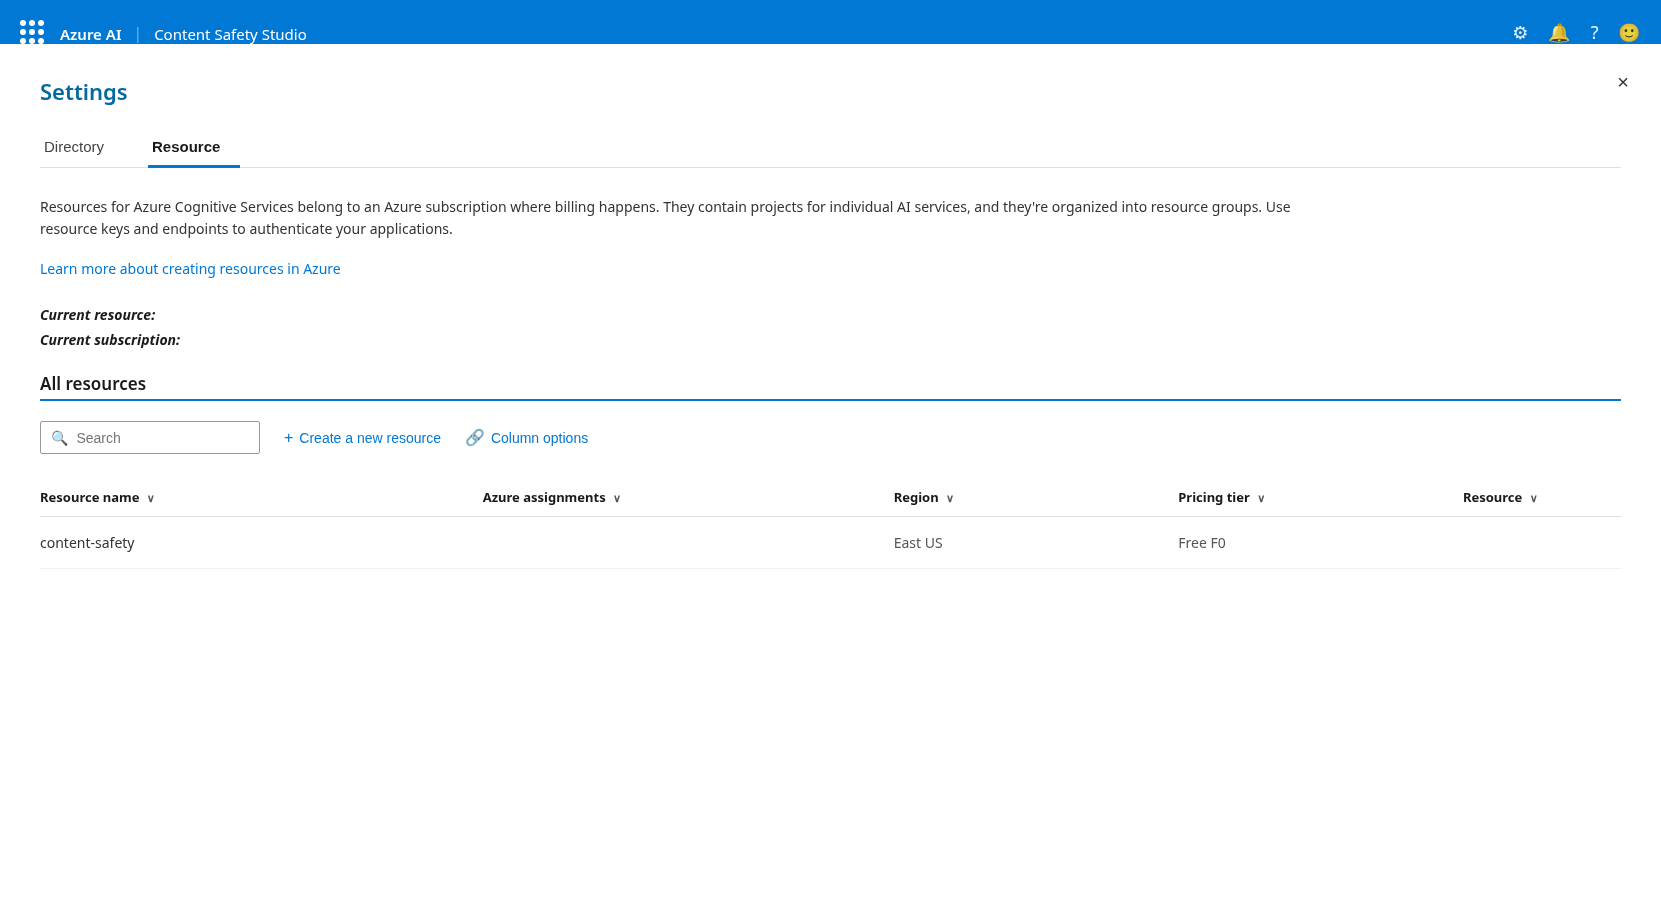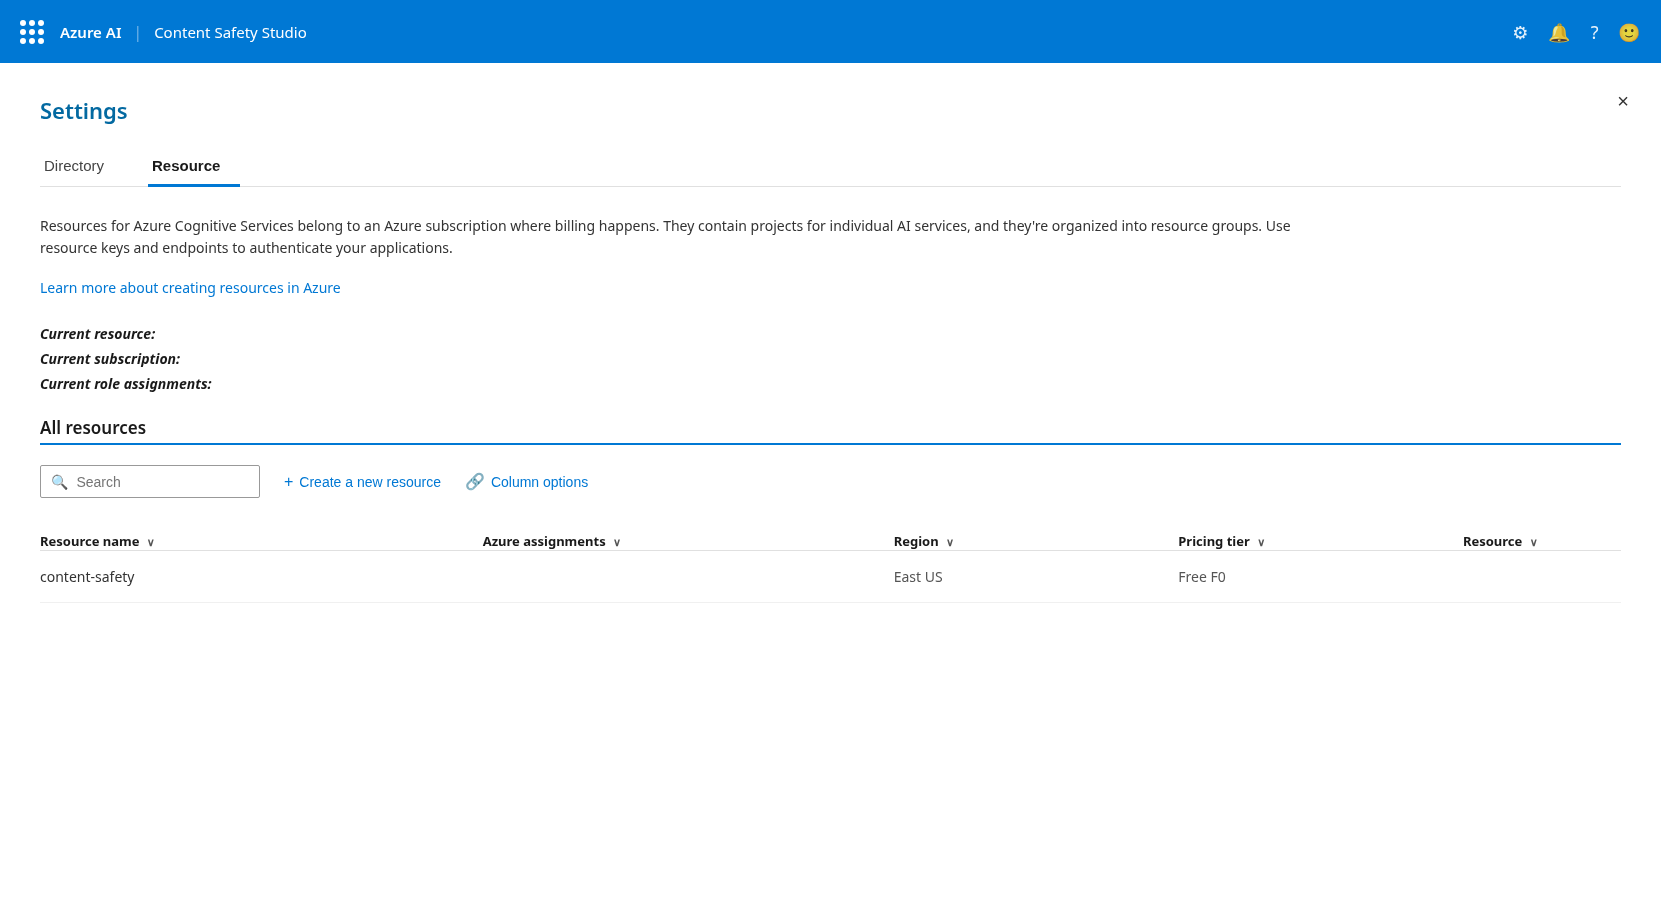--- a/index.html
+++ b/index.html
@@ -9,23 +9,23 @@
       min-height: 924px;
       display: flex;
       flex-direction: column;
     }
 
     
     .topbar {
       background: #0078d4;
       color: white;
       display: flex;
-      align-items: center;
+      align-items: flex-end;
       padding: 0 20px;
-      height: 63px;
+      height: 44px;
       flex-shrink: 0;
     }
     .topbar-dots {
       display: grid;
       grid-template-columns: repeat(3, 6px);
       gap: 3px;
       margin-right: 16px;
     }
     .topbar-dot {
       width: 6px;
@@ -212,21 +212,21 @@
       color: #0078d4;
     }
 
     
     .resource-table {
       width: 100%;
       border-collapse: collapse;
     }
     .resource-table th {
       text-align: left;
-      padding: 10px 16px 0 0;
+      padding: 10px 16px 10px 0;
       font-size: 13px;
       font-weight: 700;
       color: #1a1a1a;
       border-bottom: 1px solid #e0e0e0;
     }
     .resource-table th .sort-arrow {
       margin-left: 4px;
       font-size: 11px;
       color: #555;
     }
@@ -287,21 +287,20 @@
 
   
   <p class="description">Resources for Azure Cognitive Services belong to an Azure subscription where billing happens. They contain projects for individual AI services, and they're organized into resource groups. Use resource keys and endpoints to authenticate your applications.</p>
 
   <a class="learn-link" href="#">Learn more about creating resources in Azure</a>
 
   
   <div class="resource-info">
     <div class="resource-info-line">Current resource:</div>
     <div class="resource-info-line">Current subscription:</div>
-    <div class="resource-info-line">Current role assignments:</div>
   </div>
 
   
   <div>
     <span class="all-resources-title">All resources</span>
     <div class="all-resources-underline"></div>
 
     
     <div class="toolbar">
       <div class="search-box">

